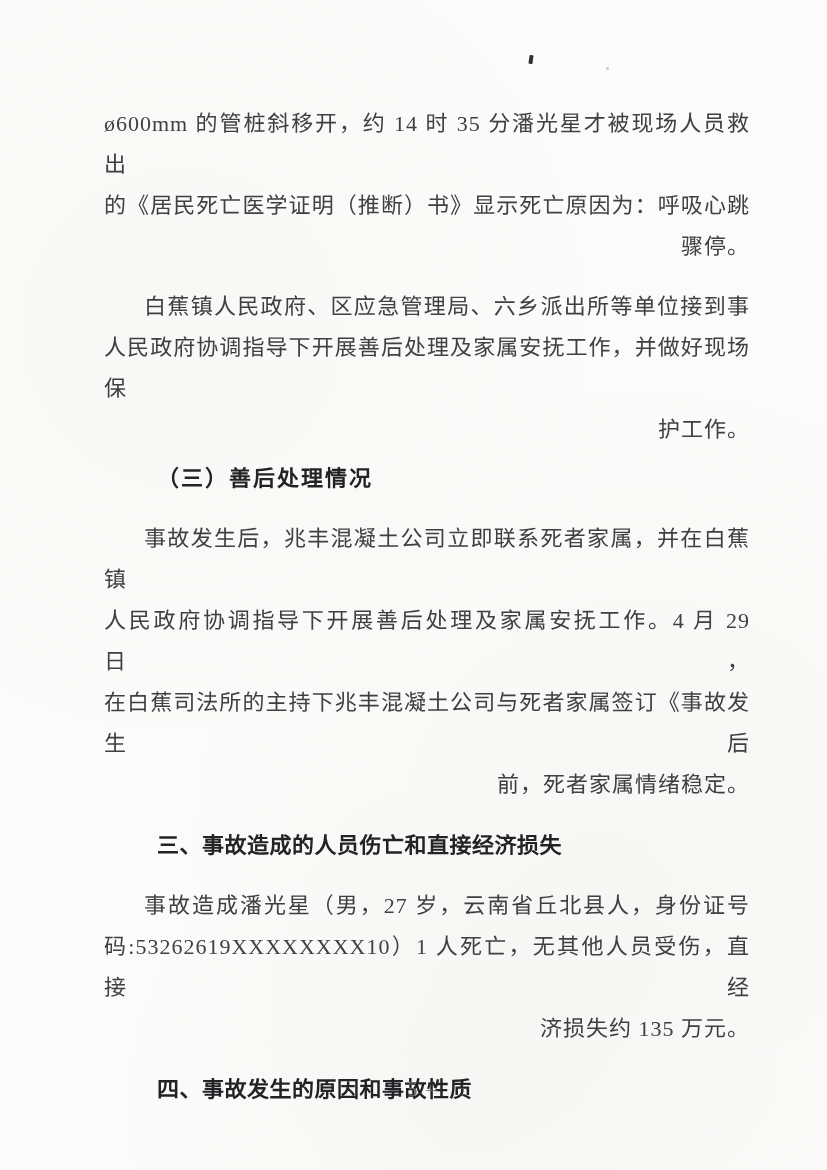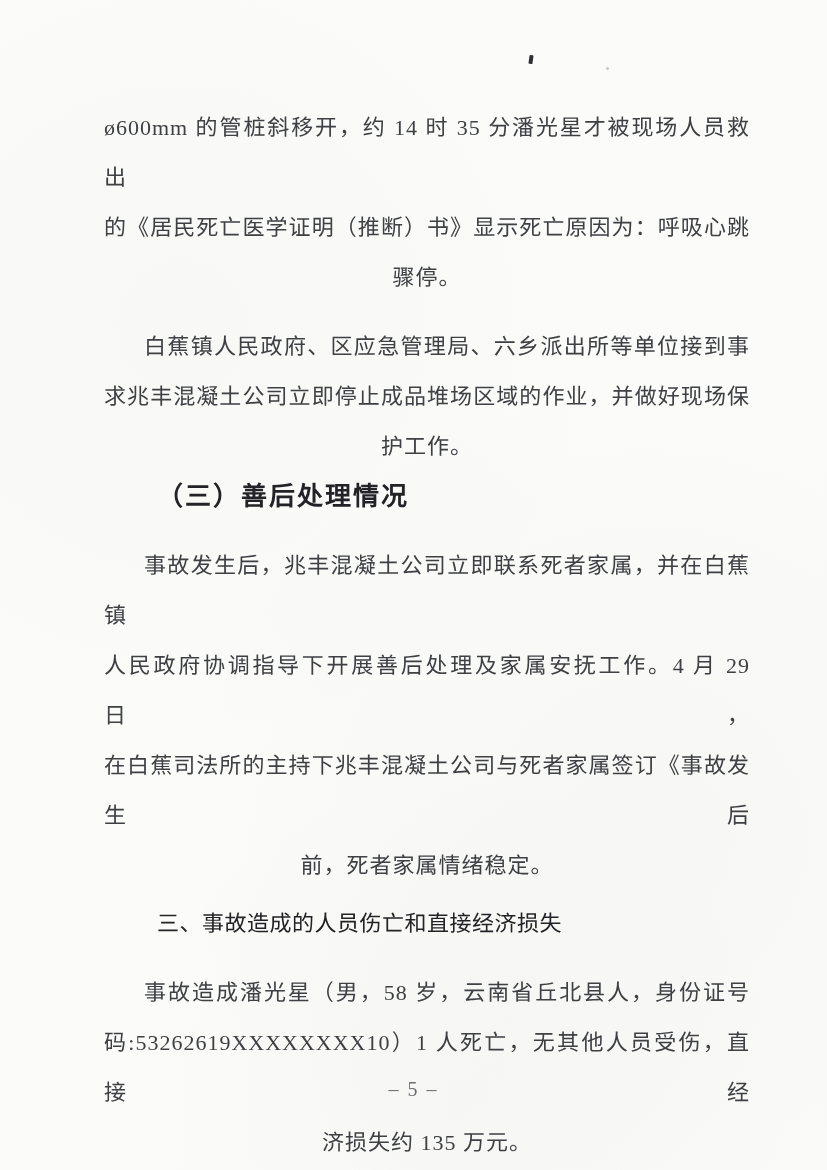--- a/index.html
+++ b/index.html
@@ -16,52 +16,53 @@
       radial-gradient(circle at 22% 28%, rgba(90,90,80,0.018), transparent 42%),
       radial-gradient(circle at 78% 72%, rgba(80,80,70,0.022), transparent 46%),
       radial-gradient(circle at 55% 95%, rgba(80,80,70,0.02), transparent 30%);
   }
   .doc-body {
     position: absolute;
     left: 104px; top: 103px; width: 646px;
   }
   .blk {
     font-size: 22px;
-    line-height: 50px;
+    line-height: 41px;
     letter-spacing: 1px;
     color: var(--ink, #3e4044);
     white-space: normal;
   }
   
   .line, .line-indent {
     text-align: justify;
     text-align-last: justify;
   }
   
   .line-indent { text-indent: 40px; margin-top: 19px; }
   
-  .line-end { text-align: center; }
+  .line-end { text-align: right; }
   
   .heading-kai {
     padding-left: 53px;
     font-weight: bold;
-    font-size: 26px;
+    font-size: 22px;
     letter-spacing: 2px;
     color: var(--heading-ink, #232327);
     font-family: "Liberation Serif", "DejaVu Serif", serif;
+    margin-top: 8px;
   }
   
   .heading-hei {
     padding-left: 53px;
-    font-weight: normal;
+    font-weight: bold;
     font-size: 22px;
     letter-spacing: 0.5px;
     color: var(--heading-ink, #232327);
     font-family: "Liberation Sans", "DejaVu Sans", sans-serif;
-    margin-top: 8px;
+    margin-top: 20px;
   }
   .footer {
     position: absolute;
     left: 0; top: 1078px; width: 827px;
     text-align: center;
     font-size: 20px;
     letter-spacing: 2px;
     color: var(--footer-ink, #6d6d72);
     font-family: "Liberation Serif", "DejaVu Serif", serif;
   }
@@ -79,27 +80,27 @@
 <body>
 
 <div class="page">
   <span class="speck speck1"></span>
   <span class="speck speck2"></span>
   <div class="doc-body">
       <div class="blk line">ø600mm 的管桩斜移开，约 14 时 35 分潘光星才被现场人员救出</div>
       <div class="blk line">的《居民死亡医学证明（推断）书》显示死亡原因为：呼吸心跳</div>
       <div class="blk line-end">骤停。</div>
       <div class="blk line-indent">白蕉镇人民政府、区应急管理局、六乡派出所等单位接到事</div>
-      <div class="blk line">求兆丰混凝土公司立即停止成品堆场区域的作业，并做好现场保</div>
+      <div class="blk line">人民政府协调指导下开展善后处理及家属安抚工作，并做好现场保</div>
       <div class="blk line-end">护工作。</div>
       <div class="blk heading-kai">（三）善后处理情况</div>
       <div class="blk line-indent">事故发生后，兆丰混凝土公司立即联系死者家属，并在白蕉镇</div>
       <div class="blk line">人民政府协调指导下开展善后处理及家属安抚工作。4 月 29 日，</div>
       <div class="blk line">在白蕉司法所的主持下兆丰混凝土公司与死者家属签订《事故发生后</div>
       <div class="blk line-end">前，死者家属情绪稳定。</div>
       <div class="blk heading-hei">三、事故造成的人员伤亡和直接经济损失</div>
-      <div class="blk line-indent">事故造成潘光星（男，58 岁，云南省丘北县人，身份证号</div>
+      <div class="blk line-indent">事故造成潘光星（男，27 岁，云南省丘北县人，身份证号</div>
       <div class="blk line">码:53262619XXXXXXXX10）1 人死亡，无其他人员受伤，直接经</div>
       <div class="blk line-end">济损失约 135 万元。</div>
       <div class="blk heading-hei">四、事故发生的原因和事故性质</div>
     </div>
   <div class="footer">– 5 –</div>
 </div>
 
 </body></html>

